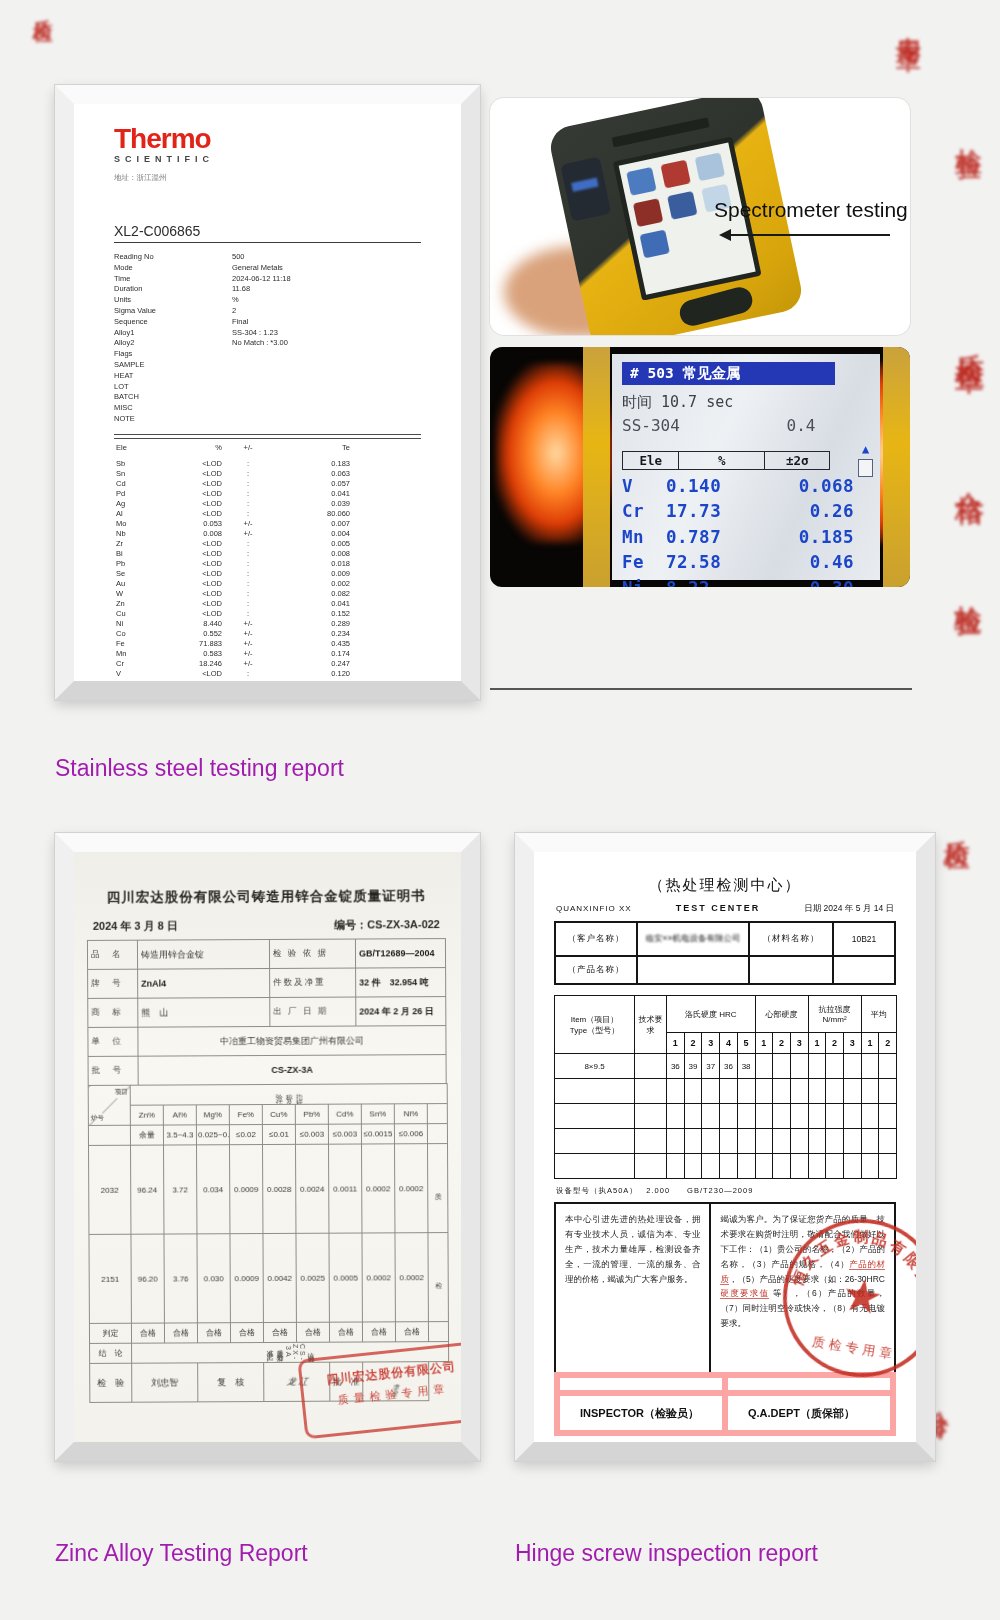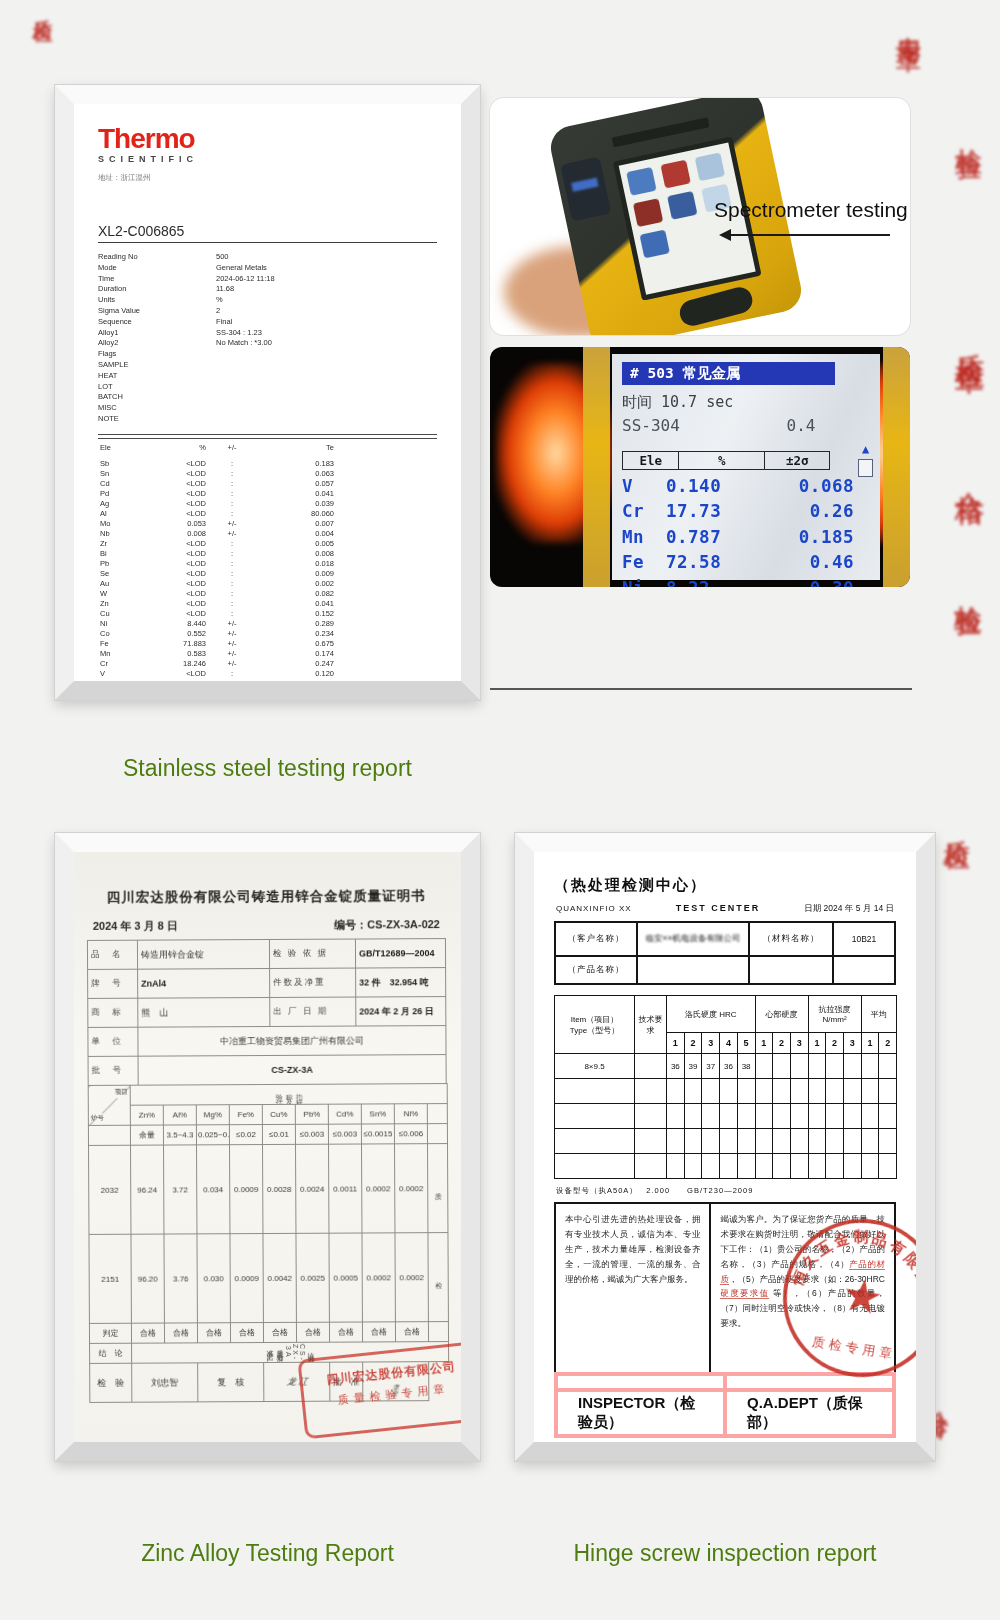--- a/index.html
+++ b/index.html
@@ -5,21 +5,21 @@
   html,body{margin:0;padding:0}
   body{width:1000px;height:1620px;position:relative;overflow:hidden;background:#f2f2f1;
        font-family:"Liberation Sans","DejaVu Sans",sans-serif;color:#222}
   
   .frame{position:absolute;box-sizing:border-box;background:#fff;border:19px solid;
          border-color:#fafafa #e7e7e7 #d5d5d5 #f0f0f0;
          box-shadow:0 0 0 1px #d2d2d2,0 5px 12px rgba(0,0,0,.18),inset 0 0 0 1px #b7b7b7}
   .paper{position:relative;width:100%;height:100%;overflow:hidden;background:#fff}
   
   #frame-thermo{left:55px;top:85px;width:425px;height:615px}
-  .tpaper{padding:22px 24px;box-sizing:border-box;filter:blur(.2px);color:#2c2c2c}
+  .tpaper{padding:22px 40px;box-sizing:border-box;filter:blur(.2px);color:#2c2c2c}
   .tlogo{font-size:28px;font-weight:bold;color:#e2231a;letter-spacing:-1px;line-height:26px}
   .tlogo-sub{font-size:9px;font-weight:bold;letter-spacing:5px;color:#444;margin-top:2px}
   .taddr{font-size:7.5px;color:#777;margin-top:9px;filter:blur(.4px)}
   .tserial{font-size:14px;margin-top:40px}
   .trule{border:0;border-top:1.2px solid #3c3c3c;margin:3px 0 9px}
   .tinfo div{display:flex;font-size:7.5px;line-height:10.8px}
   .tinfo span:first-child{width:118px;flex:none}
   .drule{height:3px;border-top:1px solid #4a4a4a;border-bottom:1px solid #4a4a4a;margin:9px 0 4px}
   .ttb{border-collapse:collapse;margin-left:2px}
   .ttb th,.ttb td{font-size:7.5px;font-weight:normal;padding:0;line-height:10px}
@@ -67,21 +67,21 @@
   .scr-cols span:nth-child(3){width:74px}
   .scr-rows div{display:flex;font-size:17.5px;font-weight:bold;color:#1b46c9;margin-top:5.5px;letter-spacing:.5px}
   .scr-rows span:nth-child(1){width:44px;text-align:left}
   .scr-rows span:nth-child(2){width:100px;}
   .scr-rows span:nth-child(3){width:88px;text-align:right}
   .scrbar{position:absolute;right:7px;top:88px;text-align:center;color:#1b46c9}
   .scrbar b{font-size:12px;display:block}
   .scrbar i{display:block;width:13px;height:16px;border:1.6px solid #56617e;margin-top:3px;background:#f2f4f6}
   #divider{position:absolute;left:490px;top:688px;width:422px;border-top:2px solid #565656}
   
-  .caption{position:absolute;font-size:23px;color:#4d7c0f;text-align:center}
+  .caption{position:absolute;font-size:23px;color:#a21caf;}
   #cap-stainless{left:55px;top:755px;width:425px}
   #cap-zinc{left:55px;top:1540px;width:425px}
   #cap-hinge{left:515px;top:1540px;width:420px}
   
   #frame-zinc{left:55px;top:833px;width:425px;height:628px}
   .zpaper{background:linear-gradient(180deg,#efeee8,#f8f7f2 35%,#f3f2ec);padding:14px;box-sizing:border-box}
   .zscan{filter:blur(.3px);color:#3b3933;transform:rotate(-.3deg)}
   .ztitle{font-size:13.5px;font-weight:bold;text-align:center;letter-spacing:1px;color:#26241f;margin-top:22px}
   .zdateline{display:flex;justify-content:space-between;font-size:11px;font-weight:bold;margin:12px 6px 6px;color:#2b2923}
   .zt{border-collapse:collapse;width:100%;table-layout:fixed}
@@ -101,21 +101,21 @@
   .zconc{font-weight:bold;font-size:9.5px;text-align:center;letter-spacing:1px;height:30px}
   .zsig td{height:36px;font-size:9px}
   .script{font-style:italic;font-weight:bold;font-size:13px;transform:skewX(-10deg);filter:blur(.4px);color:#2e2c26}
   .zstamp{position:absolute;left:227px;top:498px;width:178px;height:74px;border:3px solid rgba(198,40,30,.7);
        border-radius:10px;transform:rotate(-6deg);color:rgba(198,40,30,.85);text-align:center;filter:blur(.5px)}
   .zstamp div:first-child{font-size:12px;font-weight:bold;margin-top:12px;letter-spacing:1px}
   .zstamp div:last-child{font-size:11px;letter-spacing:5px;margin-top:5px}
   
   #frame-hinge{left:515px;top:833px;width:420px;height:628px}
   .hpaper{padding:16px 20px;box-sizing:border-box;color:#101010}
-  .htitle{font-size:15px;font-weight:bold;text-align:left;letter-spacing:2px;margin-top:8px;filter:blur(.2px)}
+  .htitle{font-size:15px;font-weight:normal;text-align:center;letter-spacing:2px;margin-top:8px;filter:blur(.2px)}
   .hsub{display:flex;justify-content:space-between;align-items:baseline;margin:8px 2px 6px;filter:blur(.4px)}
   .hsub span:nth-child(1){font-size:8px;letter-spacing:1px}
   .hsub span:nth-child(2){font-size:9px;font-weight:bold;letter-spacing:2px}
   .hsub span:nth-child(3){font-size:8.5px}
   .ht{border-collapse:collapse;width:100%;table-layout:fixed}
   .ht th,.ht td{border:2px solid #151515;font-size:8.5px;font-weight:normal;text-align:center;padding:2px;overflow:hidden}
   .ht tr:first-child td{height:28px}
   .ht tr:last-child td{height:22px}
   .hlabel{filter:blur(.35px);letter-spacing:1px}
   .hval{font-weight:bold;font-size:10px}
@@ -126,21 +126,21 @@
   .htb thead tr:first-child th{height:36px;filter:blur(.3px)}
   .htb thead tr:last-child th{height:20px;font-weight:bold;font-size:9px}
   .htb tbody td{height:24px;filter:blur(.3px)}
   .hequip{font-size:7.5px;margin:7px 2px 0;filter:blur(.4px);letter-spacing:1px}
   .hnotes{display:flex;border:2px solid #151515;margin-top:6px;min-height:168px}
   .hnotes div{font-size:8.5px;line-height:1.75;padding:8px 9px;text-align:justify;filter:blur(.35px);color:#1d1d1d}
   .hnotes div:first-child{width:46%;border-right:2px solid #151515;box-sizing:border-box}
   .hnotes div:last-child{flex:1}
   .red-underline{color:#c03024;border-bottom:1px solid rgba(192,48,36,.7)}
   .hfoot{border-collapse:collapse;width:100%;table-layout:fixed;margin-top:-2px}
-  .hfoot td{border:4px solid #fca5a5;font-size:15px;font-weight:bold;padding:2px 20px;filter:blur(.25px)}
+  .hfoot td{border:6px solid #fca5a5;font-size:11px;font-weight:bold;padding:2px 20px;filter:blur(.25px)}
   .hfoot tr:first-child td{height:8px}
   .hfoot tr:last-child td{height:30px}
   .hremark{display:flex;justify-content:space-between;font-size:8.5px;margin-top:9px;filter:blur(.35px)}
   .hstamp{position:absolute;left:242px;top:360px;transform:rotate(9deg);opacity:.85;filter:blur(.4px)}
   
   .seal{position:absolute;writing-mode:vertical-rl;font-weight:bold;color:rgba(186,32,24,.72);
         filter:blur(1.6px);letter-spacing:5px;pointer-events:none}
 </style>
 </head>
 <body>
@@ -343,21 +343,21 @@
           <tr>
             <td>Co</td>
             <td>0.552</td>
             <td>+/-</td>
             <td>0.234</td>
           </tr>
           <tr>
             <td>Fe</td>
             <td>71.883</td>
             <td>+/-</td>
-            <td>0.675</td>
+            <td>0.435</td>
           </tr>
           <tr>
             <td>Mn</td>
             <td>0.583</td>
             <td>+/-</td>
             <td>0.174</td>
           </tr>
           <tr>
             <td>Cr</td>
             <td>18.246</td>

